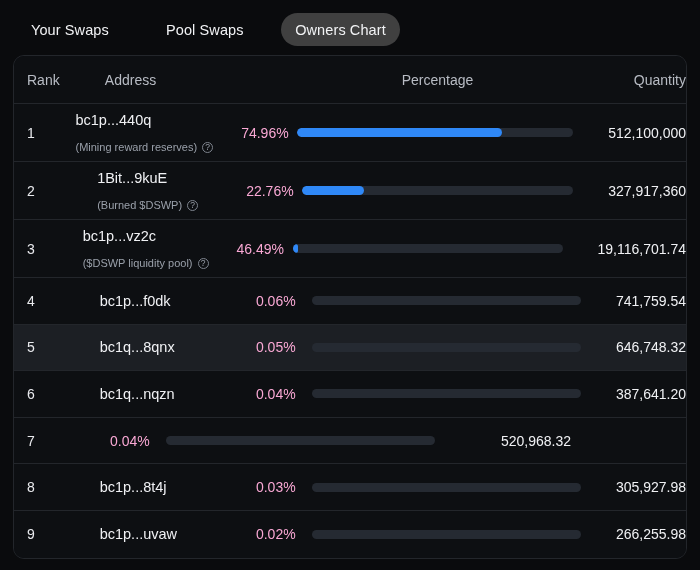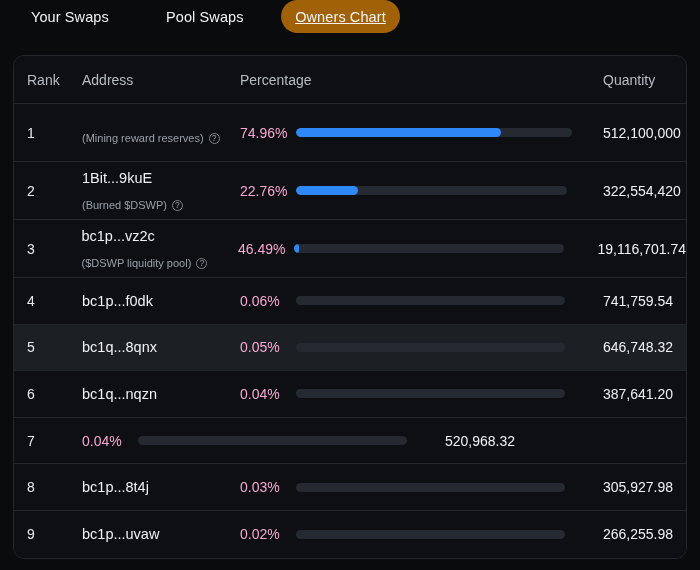--- a/index.html
+++ b/index.html
@@ -8,81 +8,82 @@
     background: #0a0b0d;
     font-family: "Liberation Sans", sans-serif;
     overflow: hidden;
   }
 
   
   .tabbar {
     position: relative;
     height: 45px;
     width: 635px;
+    margin-top: 13px;
   }
   .tab {
     position: absolute;
     top: 0;
     height: 33px;
     display: flex;
     align-items: center;
     justify-content: center;
     font-size: 14.5px;
     color: #f2f3f5;
     letter-spacing: .1px;
     white-space: nowrap;
   }
   .tab.t0 { left: 31px; }
   .tab.t1 { left: 166px; }
   .tab.pill {
     left: 281px;
     width: 119px;
-    background: #a16207;
+    background: #404040;
     border-radius: 17px;
-    text-decoration: underline;
   }
 
   
   .card {
     position: absolute;
     left: 13px;
     top: 55px;
     width: 674px;
     border: 1px solid #23262b;
     border-radius: 11px;
     background: #0d0f12;
     overflow: hidden;
   }
 
   .row {
     position: relative;
     display: flex;
     align-items: center;
     border-bottom: 1px solid #23262b;
     background: #0d0f12;
+    gap: 28px;
   }
   .row:last-child { border-bottom: none; }
   .row.head { height: 48px; }
   .row.body { height: 46.6px; }
   .row.tall { height: 58px; }
   .row.hl { background: #1c1f24; }
 
   .c-rank    { width: 68px; padding-left: 13px; }
   .c-addr    { width: 158px; }
   .c-pct     { width: 356px; display: flex; align-items: center; }
   .c-qty     { flex: 1; padding-left: 7px; }
 
   .head .c-rank,
   .head .c-addr,
   .head .c-pct,
   .head .c-qty {
     font-size: 14px;
     color: #b8bcc4;
   }
-  .head .c-pct { display: block; }
+  .head .c-pct { display: block; text-align: center; }
 
   .rank-val {
     font-size: 14px;
     color: #e9eaee;
   }
   .addr-main {
     font-size: 14.5px;
     color: #f0f1f4;
     line-height: 18px;
     white-space: nowrap;
@@ -154,20 +155,21 @@
   <div class="row head">
     <div class="c-rank">Rank</div>
     <div class="c-addr">Address</div>
     <div class="c-pct">Percentage</div>
     <div class="c-qty">Quantity</div>
   </div>
   <div id="rows-container">
       <div class="row body tall">
         <div class="c-rank"><span class="rank-val">1</span></div>
         <div class="c-addr">
+          <div class="addr-main">bc1p...440q</div>
           <div class="addr-sub">
             <span>(Mining reward reserves)</span>
             <span class="qicon"></span>
           </div>
         </div>
         <div class="c-pct">
           <span class="pct-label">74.96%</span>
           <div class="bar-track" style="width: 276px;">
             <div class="bar-fill" style="width: 205px;"></div>
           </div>
@@ -182,21 +184,21 @@
             <span>(Burned $DSWP)</span>
             <span class="qicon"></span>
           </div>
         </div>
         <div class="c-pct">
           <span class="pct-label">22.76%</span>
           <div class="bar-track" style="width: 271px;">
             <div class="bar-fill" style="width: 62px;"></div>
           </div>
         </div>
-        <div class="c-qty"><span class="qty-val">322,554,420</span></div>
+        <div class="c-qty"><span class="qty-val">327,917,360</span></div>
       </div>
       <div class="row body tall">
         <div class="c-rank"><span class="rank-val">3</span></div>
         <div class="c-addr">
           <div class="addr-main">bc1p...vz2c</div>
           <div class="addr-sub">
             <span>($DSWP liquidity pool)</span>
             <span class="qicon"></span>
           </div>
         </div>

